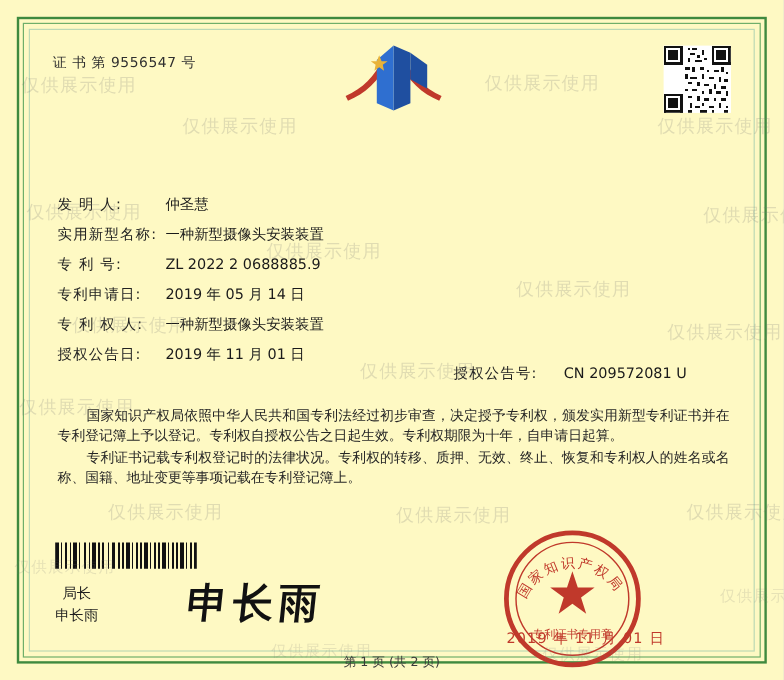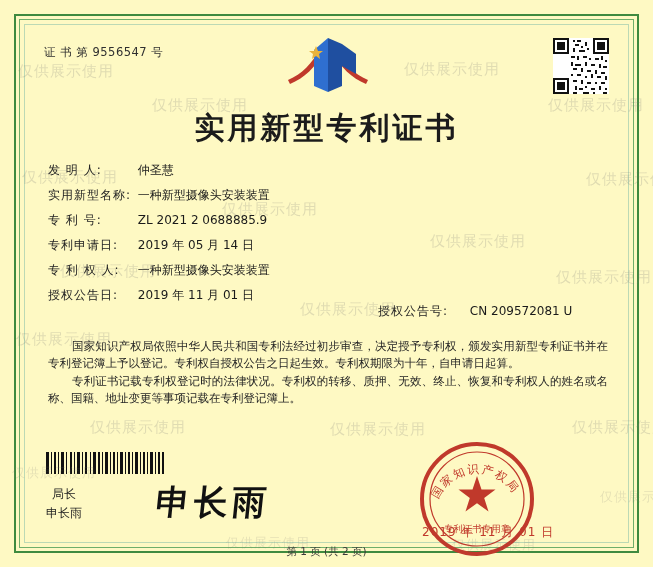--- a/index.html
+++ b/index.html
@@ -281,34 +281,33 @@
           <rect x="23" y="24" width="1" height="2"></rect>
         <rect x="26" y="25" width="1" height="1"></rect>
           <rect x="10" y="27" width="2" height="1"></rect>
         <rect x="15" y="27" width="3" height="1"></rect>
           <rect x="20" y="27" width="1" height="1"></rect>
         <rect x="25" y="27" width="2" height="1"></rect>
       </g>
     </svg>
   </div>
 
-  <div class="doc-title">实用新型专利证书</div>
 
   <div class="fields">
     <div class="frow">
       <span class="flabel">发 明 人:</span>
       <span class="fvalue">仲圣慧</span>
     </div>
     <div class="frow">
       <span class="flabel">实用新型名称:</span>
       <span class="fvalue">一种新型摄像头安装装置</span>
     </div>
     <div class="frow">
       <span class="flabel">专 利 号:</span>
-      <span class="fvalue">ZL 2021 2 0688885.9</span>
+      <span class="fvalue">ZL 2022 2 0688885.9</span>
     </div>
     <div class="frow">
       <span class="flabel">专利申请日:</span>
       <span class="fvalue">2019 年 05 月 14 日</span>
     </div>
     <div class="frow">
       <span class="flabel">专 利 权 人:</span>
       <span class="fvalue">一种新型摄像头安装装置</span>
     </div>
     <div class="frow">

